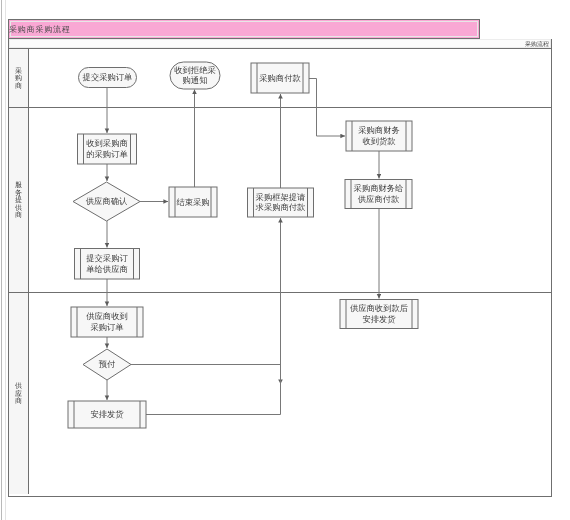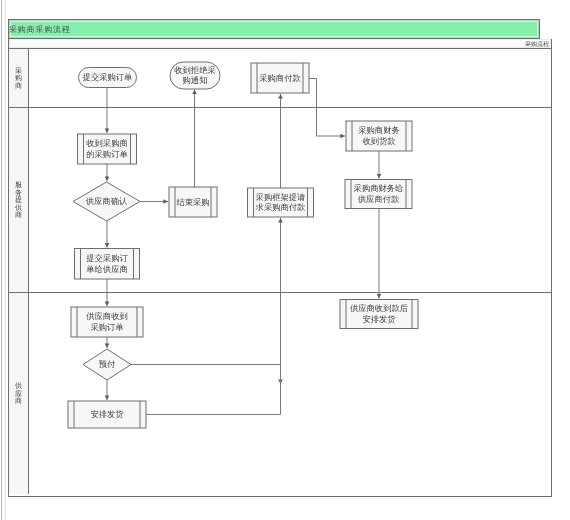--- a/index.html
+++ b/index.html
@@ -7,22 +7,22 @@
   body{width:570px;height:520px;font-family:"Liberation Sans",sans-serif;overflow:hidden;}
   #root{position:relative;width:570px;height:520px;}
 
   
   .page-rule-left{position:absolute;left:1px;top:0;width:1px;height:520px;background:#b9b9b9;}
   .page-rule-left2{position:absolute;left:5px;top:0;width:1px;height:520px;background:#e3e3e3;}
 
   .sheet{position:absolute;left:0px;top:0;width:560px;height:507px;}
 
   
-  .title-bar{position:absolute;left:8px;top:19px;width:532px;height:20px;
-      background:#86efac;border:1px solid #6f6f6f;box-sizing:border-box;text-decoration:underline;}
+  .title-bar{position:absolute;left:8px;top:19px;width:472px;height:20px;
+      background:#f9a8d4;border:1px solid #6f6f6f;box-sizing:border-box;text-decoration:underline;}
   .title-bar .tb-inner{position:absolute;left:1px;top:1px;right:1px;bottom:1px;
       border:1px solid #e7e7e7;box-sizing:border-box;}
   .title-text{position:absolute;left:0px;top:4px;font-size:8px;line-height:11px;color:#4a4a4a;letter-spacing:0.8px;}
 
   
   .sub-bar{position:absolute;left:8px;top:39px;width:544px;height:10px;
       background:#fbfbfb;border:1px solid #6f6f6f;border-top:none;box-sizing:border-box;}
   .sub-bar .sb-inner{position:absolute;left:0px;top:0px;right:0px;bottom:0px;border:1px solid #ededed;box-sizing:border-box;}
   .sub-text{position:absolute;right:2px;top:0.5px;font-size:6px;line-height:9px;color:#444;}
 

